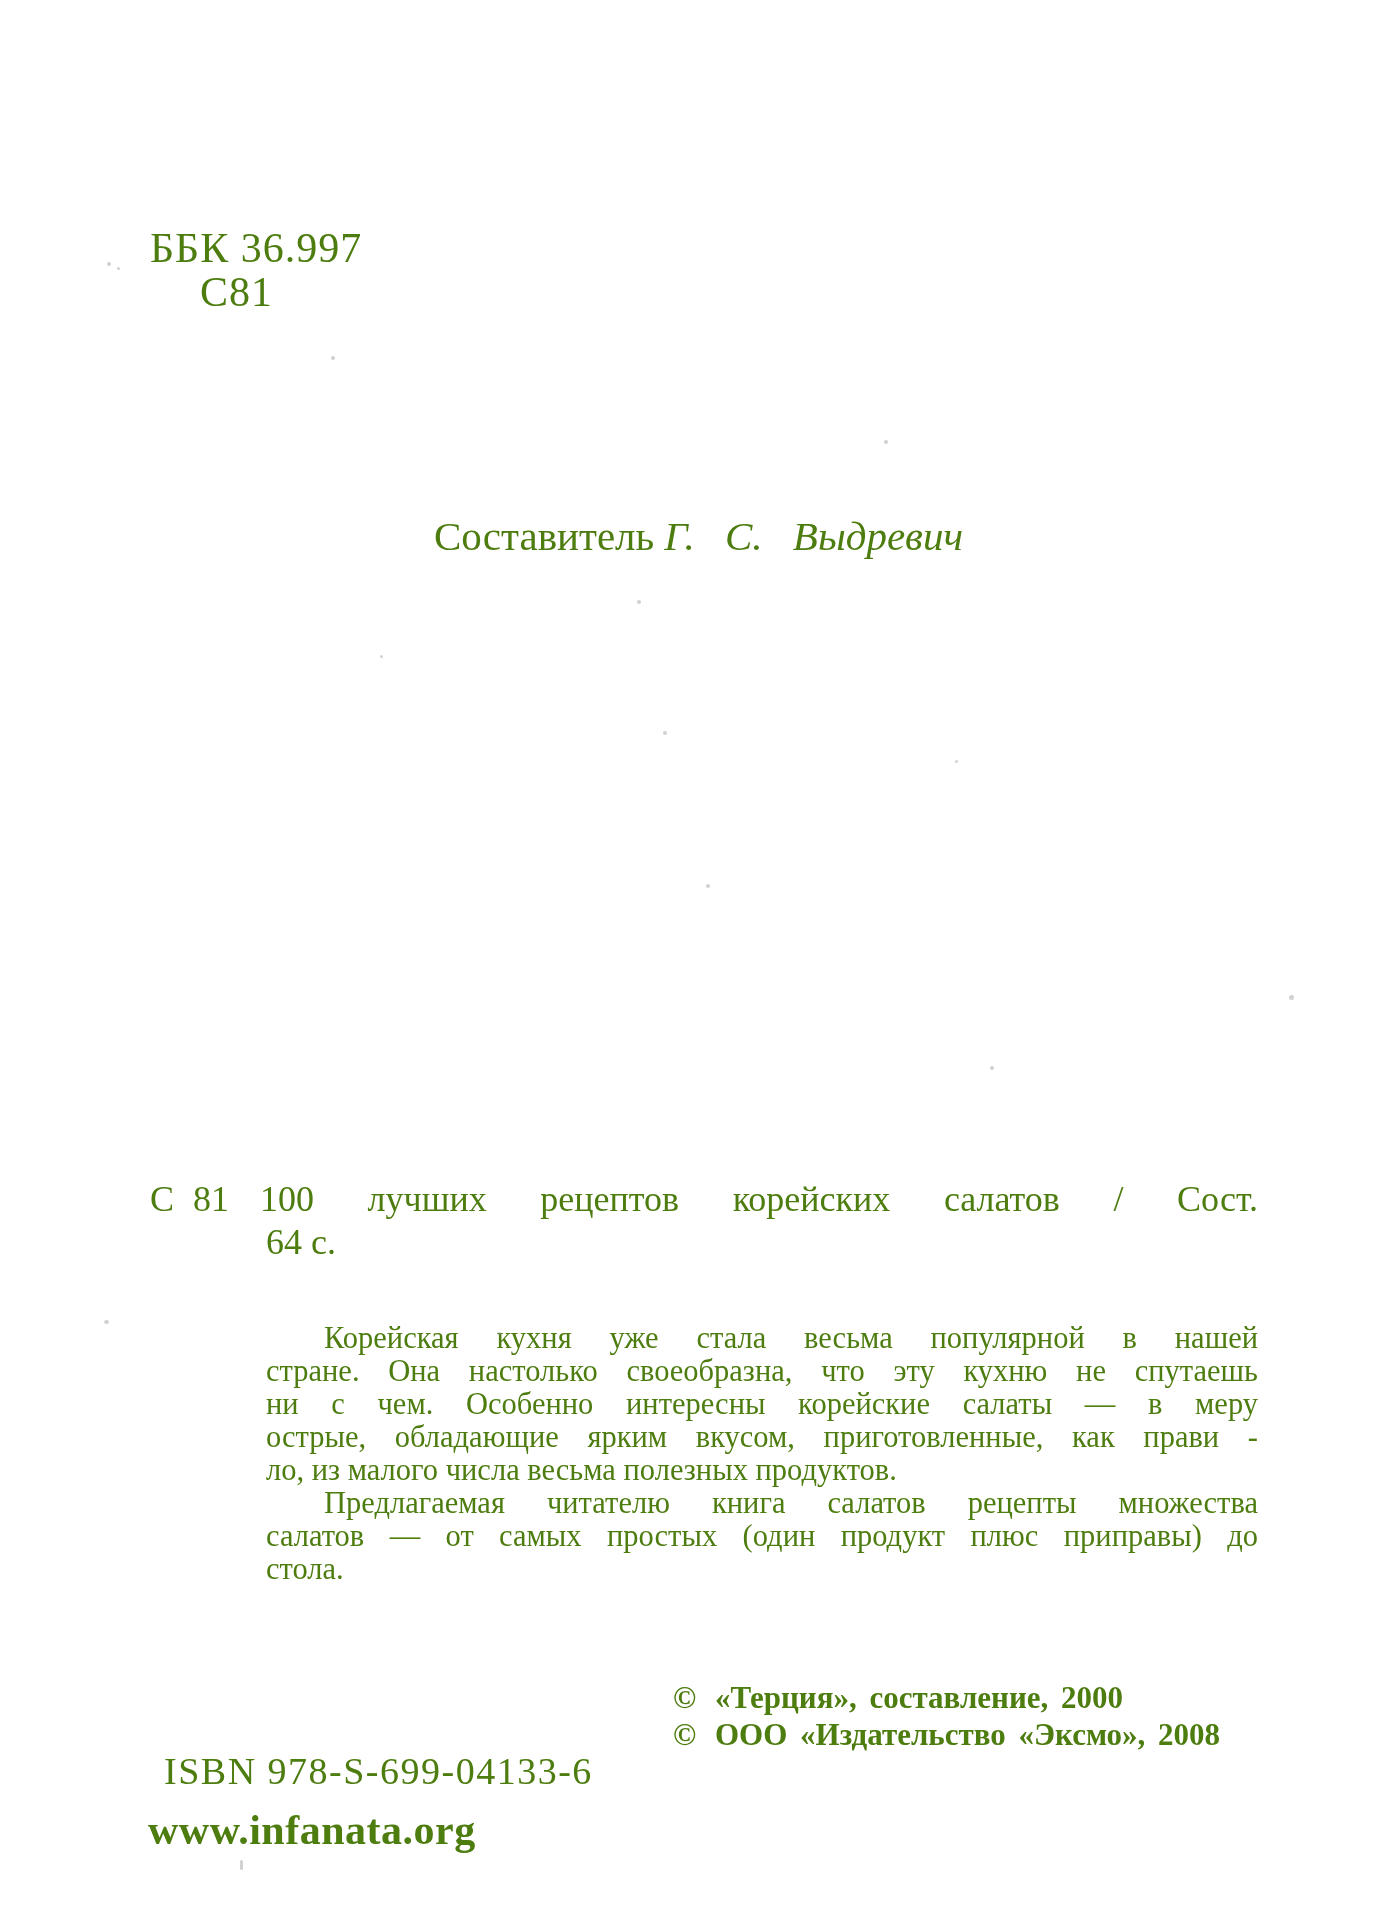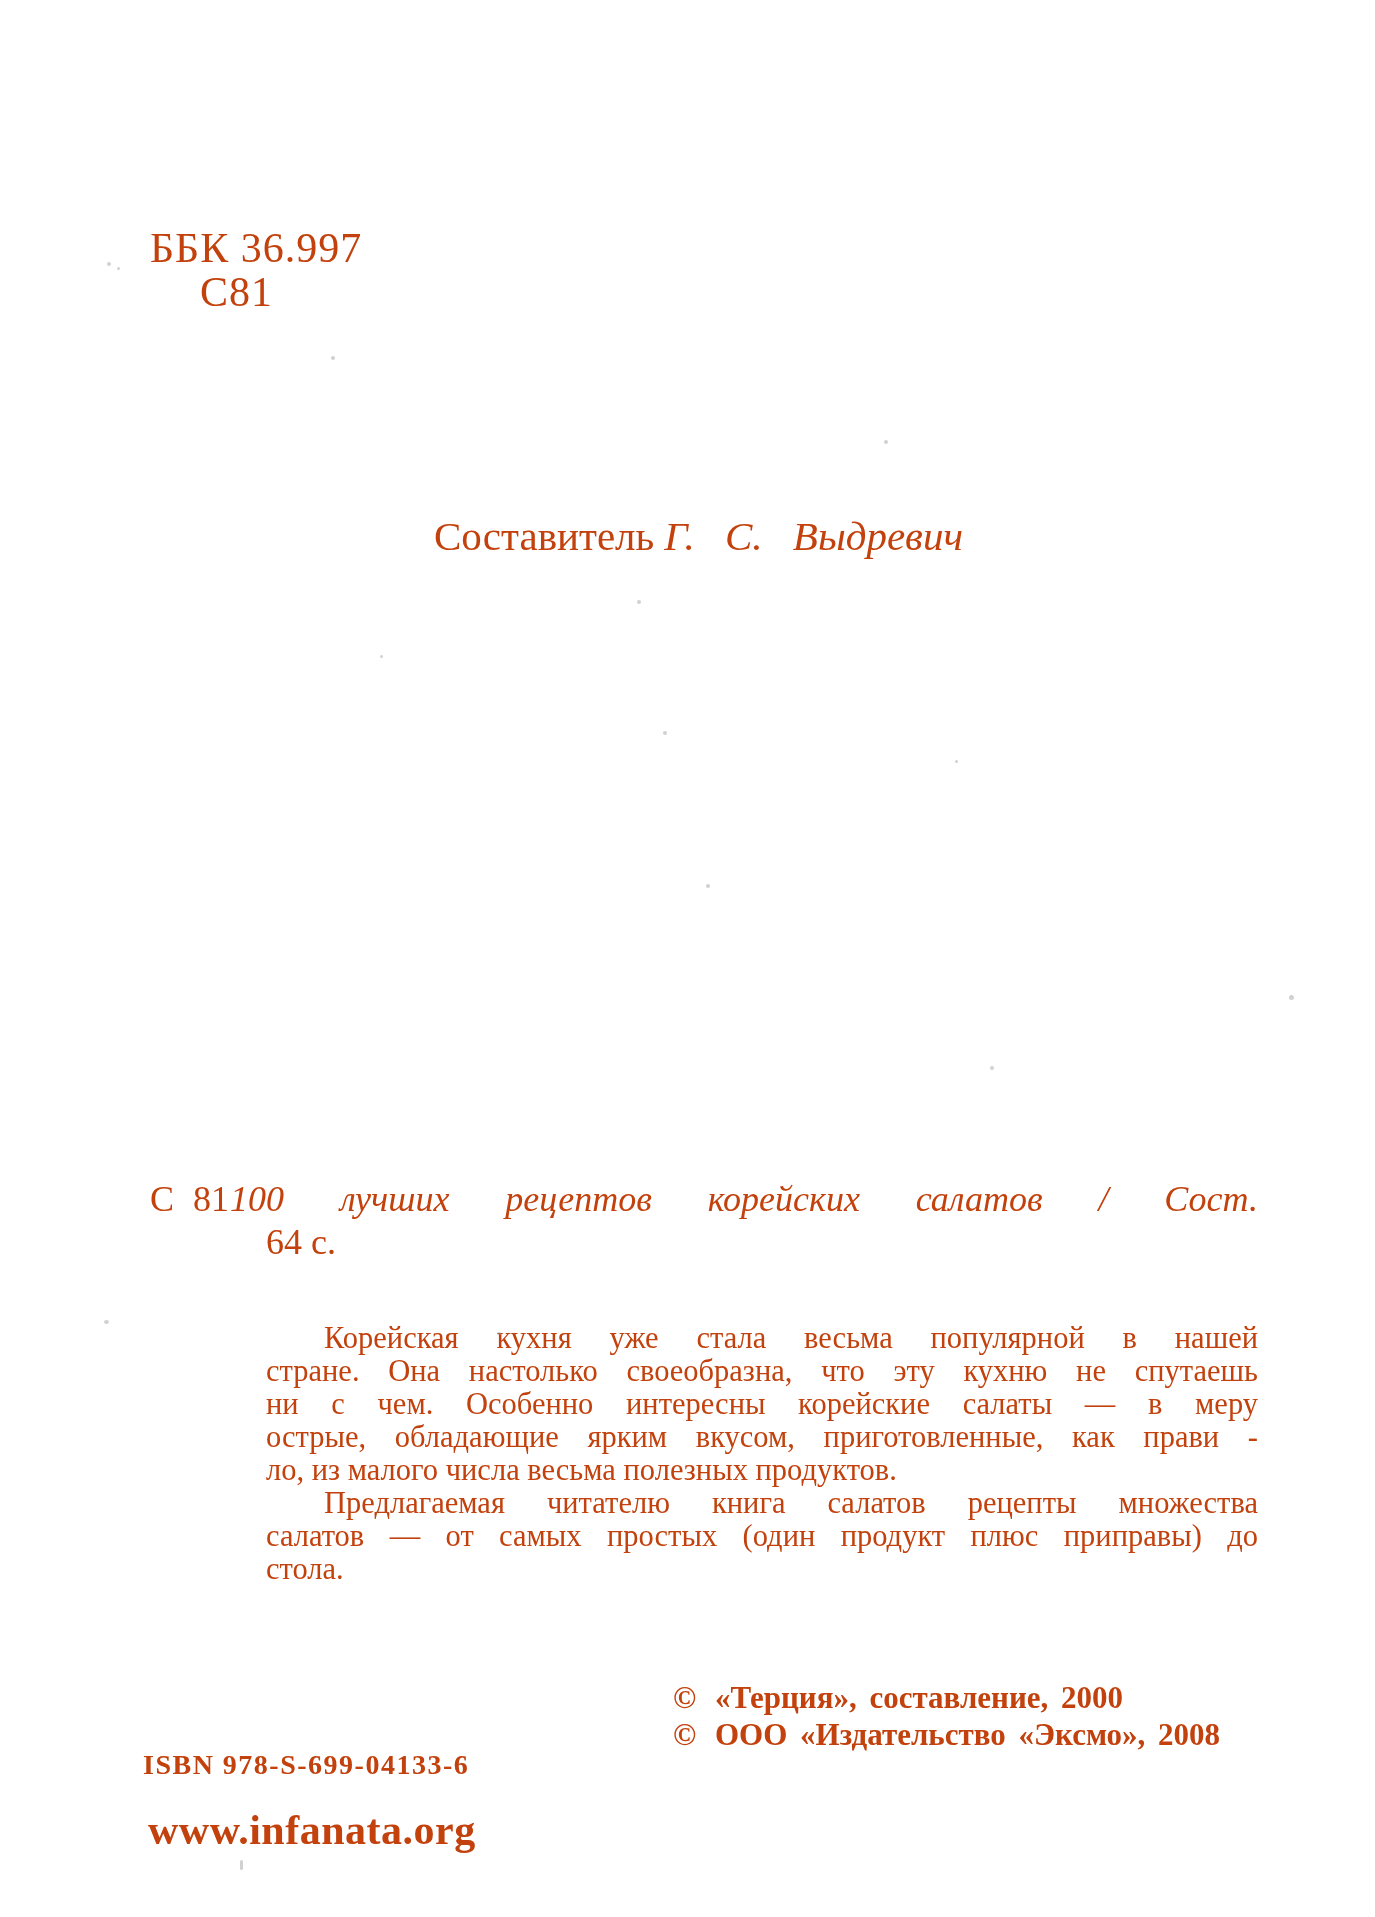--- a/index.html
+++ b/index.html
@@ -2,21 +2,21 @@
 <html><head>
 <meta charset="utf-8">
 <style>
   html, body { margin: 0; padding: 0; background: #ffffff; }
   .page {
     position: relative;
     width: 1375px;
     height: 1917px;
     background: #ffffff;
     font-family: "Liberation Serif", "DejaVu Serif", serif;
-    color: #c2410c;
+    color: #4d7c0f;
     overflow: hidden;
   }
 
   
   .bbk {
     position: absolute;
     left: 150px;
     top: 226px;
     font-size: 42px;
     line-height: 44px;
@@ -46,21 +46,21 @@
     right: 117px;
     top: 1178px;
     font-size: 36px;
     line-height: 43px;
   }
   .catalog .code {
     position: absolute;
     left: 0; top: 0;
     word-spacing: 10px;
   }
-  .catalog .l1 { margin-left: 80px; font-style: italic; }
+  .catalog .l1 { margin-left: 110px; }
   .catalog .cont { margin-left: 116px; }
 
   .just {
     text-align: justify;
     -moz-text-align-last: justify;
     text-align-last: justify;
   }
 
   
   .annotation {
@@ -82,24 +82,24 @@
     line-height: 36.5px;
     font-weight: bold;
     white-space: nowrap;
     word-spacing: 5px;
   }
   .copyright .sym { display: inline-block; width: 42px; }
 
   
   .isbn {
     position: absolute;
-    left: 143px;
+    left: 164px;
     top: 1749px;
-    font-size: 28px;
-    font-weight: bold;
+    font-size: 38px;
+    font-weight: normal;
     letter-spacing: 1.5px;
     white-space: nowrap;
   }
 
   
   .website {
     position: absolute;
     left: 148px;
     top: 1806px;
     font-size: 42px;

